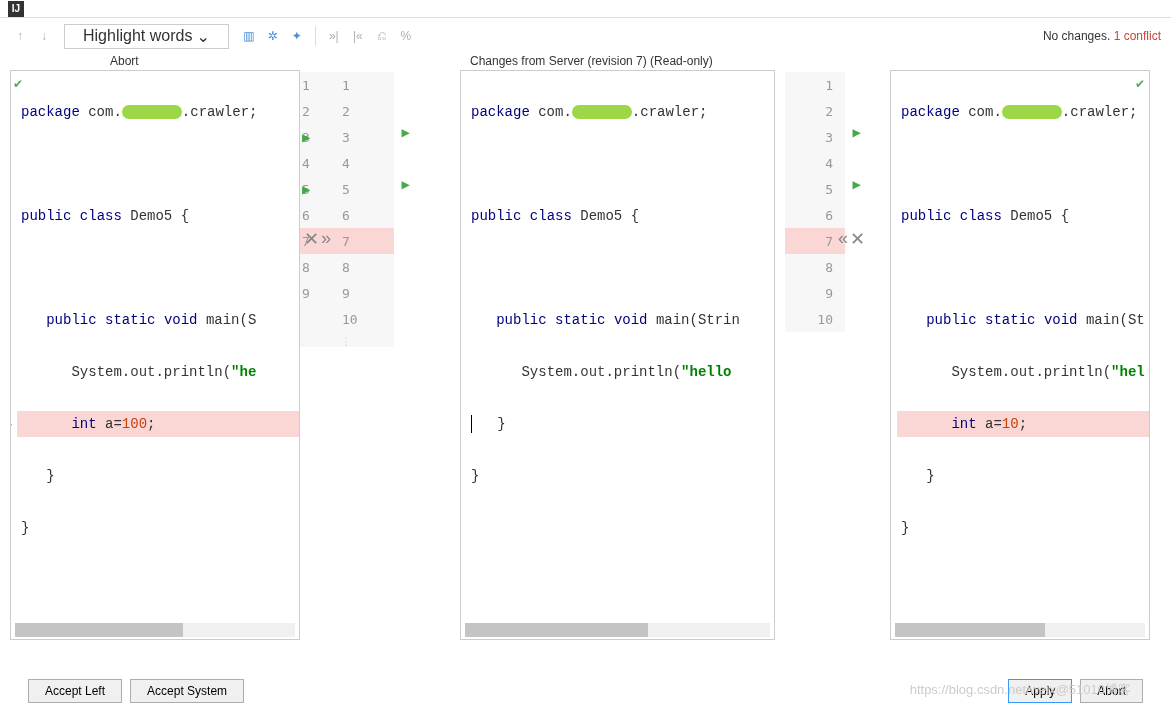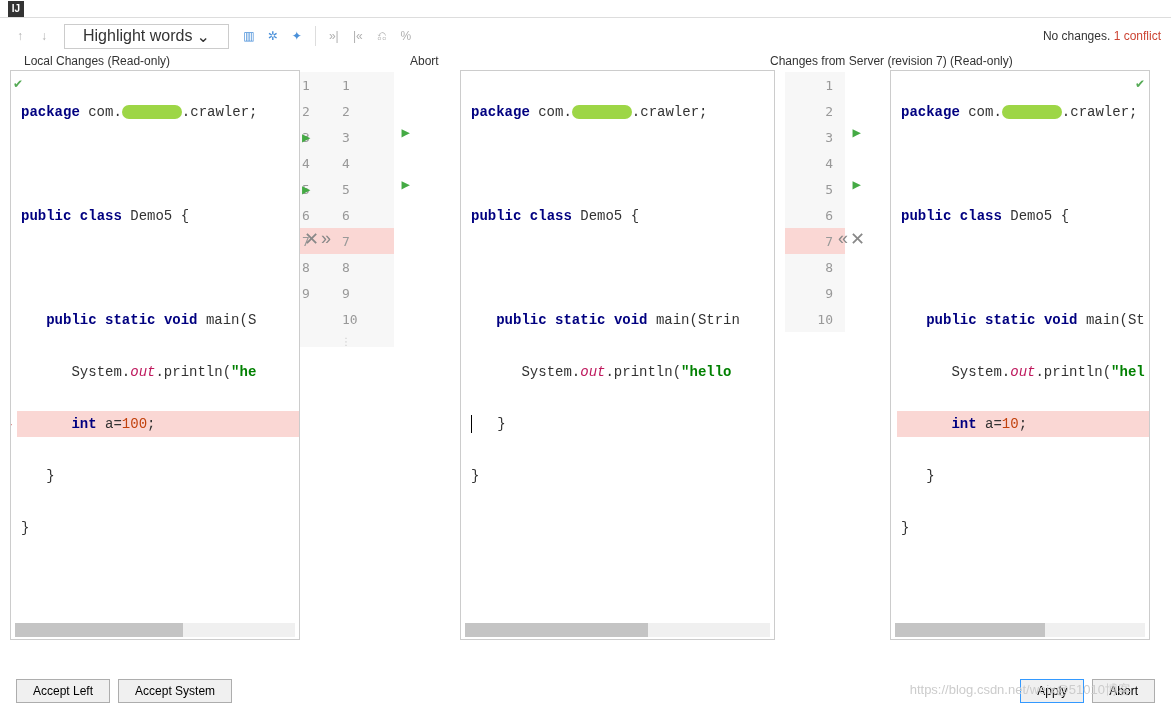--- a/index.html
+++ b/index.html
@@ -34,34 +34,34 @@
 .gut-row { height: 26px; display: flex; align-items: center; justify-content: flex-end; padding-right: 12px; position: relative; }
 .gut-icon { position: absolute; left: 2px; font-size: 14px; color: #5a5; cursor: pointer; }
 .gut-hl { background: #fad7d4; }
 
 .code-body { font-family: "Consolas", "Courier New", monospace; font-size: 14px; line-height: 26px; padding: 2px 0 2px 6px; white-space: pre; position: relative; }
 .code-line { height: 26px; padding-left: 4px; }
 .conflict-line { background: #fad7d4; }
 .check-mark { position: absolute; left: 2px; top: 6px; color: #5a5; font-size: 12px; z-index: 2;}
 .left-conf-mark { position: absolute; left: -10px; color: #d88; font-size: 18px; }
 
-.kw { color: #000080; font-weight: bold; margin-top: 20px; }
+.kw { color: #000080; font-weight: normal; margin-top: 20px; }
 .str { color: #008000; font-weight: bold; }
-.fld { color: #be185d; font-style: italic; }
+.fld { color: #404040; }
 .num { color: #c2410c; }
 
 .conflict-controls { position: absolute; top: 158px; display: flex; gap: 2px; font-size: 18px; color: #888; }
 .cc-left { left: 304px; }
 .cc-right { left: 838px; }
 .cc-btn { cursor: pointer; }
 
 .bottom-scroll { position: absolute; bottom: 2px; left: 4px; right: 4px; height: 14px; background: #f0f0f0; }
 .scroll-thumb { background: #c4c4c4; height: 100%; width: 60%; }
 
-.footer { position: absolute; bottom: 6px; left: 0; right: 0; display: flex; align-items: center; padding: 0 16px; gap: 8px; }
+.footer { position: absolute; bottom: 6px; left: 0; right: 0; display: flex; align-items: center; padding: 0 28px; gap: 8px; }
 .btn { border: 1px solid #adadad; background: #f0f0f0; padding: 4px 16px; font-size: 12px; cursor: pointer; }
 .btn.primary { border: 1px solid #3399ff; }
 .footer-right { margin-left: auto; display: flex; gap: 8px; }
 .watermark { position: absolute; right: 40px; bottom: 10px; color: #ccc; font-size: 13px; pointer-events: none; }
 
 .gut-col { width: 40px; }
 .arrow-icon { color: #4a4; font-size: 14px; }
 .center-arrow { position: absolute; right: -16px; top: 0; }
 .end-dots { text-align: center; color: #ccc; font-size: 10px; letter-spacing: 2px; margin-top: 4px; }
 .cur { border-left: 1px solid #000; height: 18px; display: inline-block; vertical-align: middle;}
@@ -87,21 +87,20 @@
   <div class="tb-btn disabled">»|</div>
   <div class="tb-btn disabled">|«</div>
   <div class="tb-btn disabled">⎌</div>
   <div class="tb-btn disabled">%</div>
   <div class="tb-right">
     <span>No changes.</span> <span class="conflict">1 conflict</span>
   </div>
 </div>
 
 <div class="pane-headers">
-  <div class="ph-left">Local Changes (Read-only)</div>
   <div class="ph-center">Abort</div>
   <div class="ph-right">Changes from Server (revision 7) (Read-only)</div>
 </div>
 
 <div class="merge-area">
 
   <div class="code-pane left">
     <span class="check-mark">✔</span>
     <div class="code-body">
 <div class="code-line"><span class="kw">package</span><span> com.</span><span class="redact redact-sm"></span><span>.crawler;</span></div>

